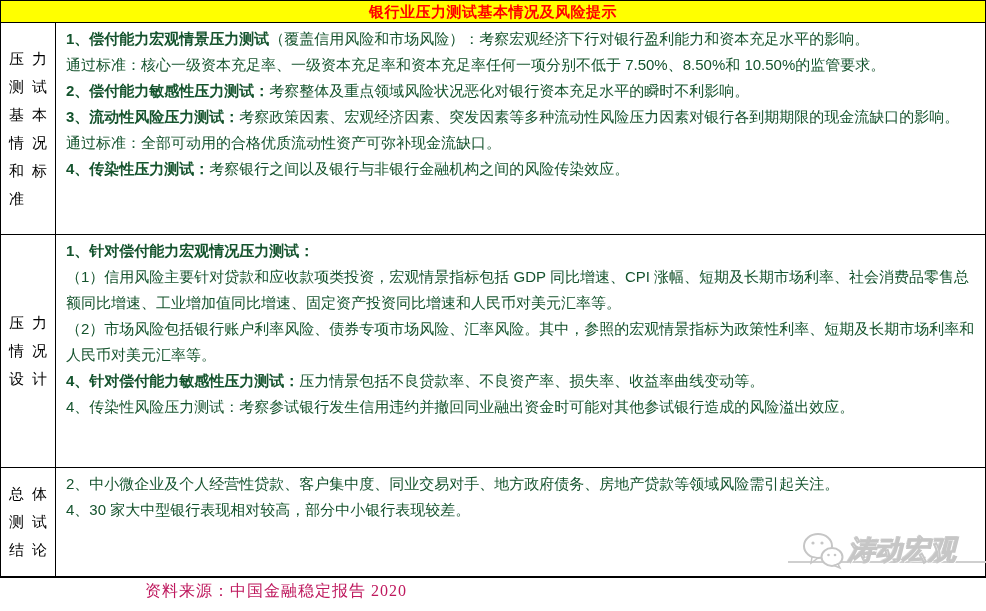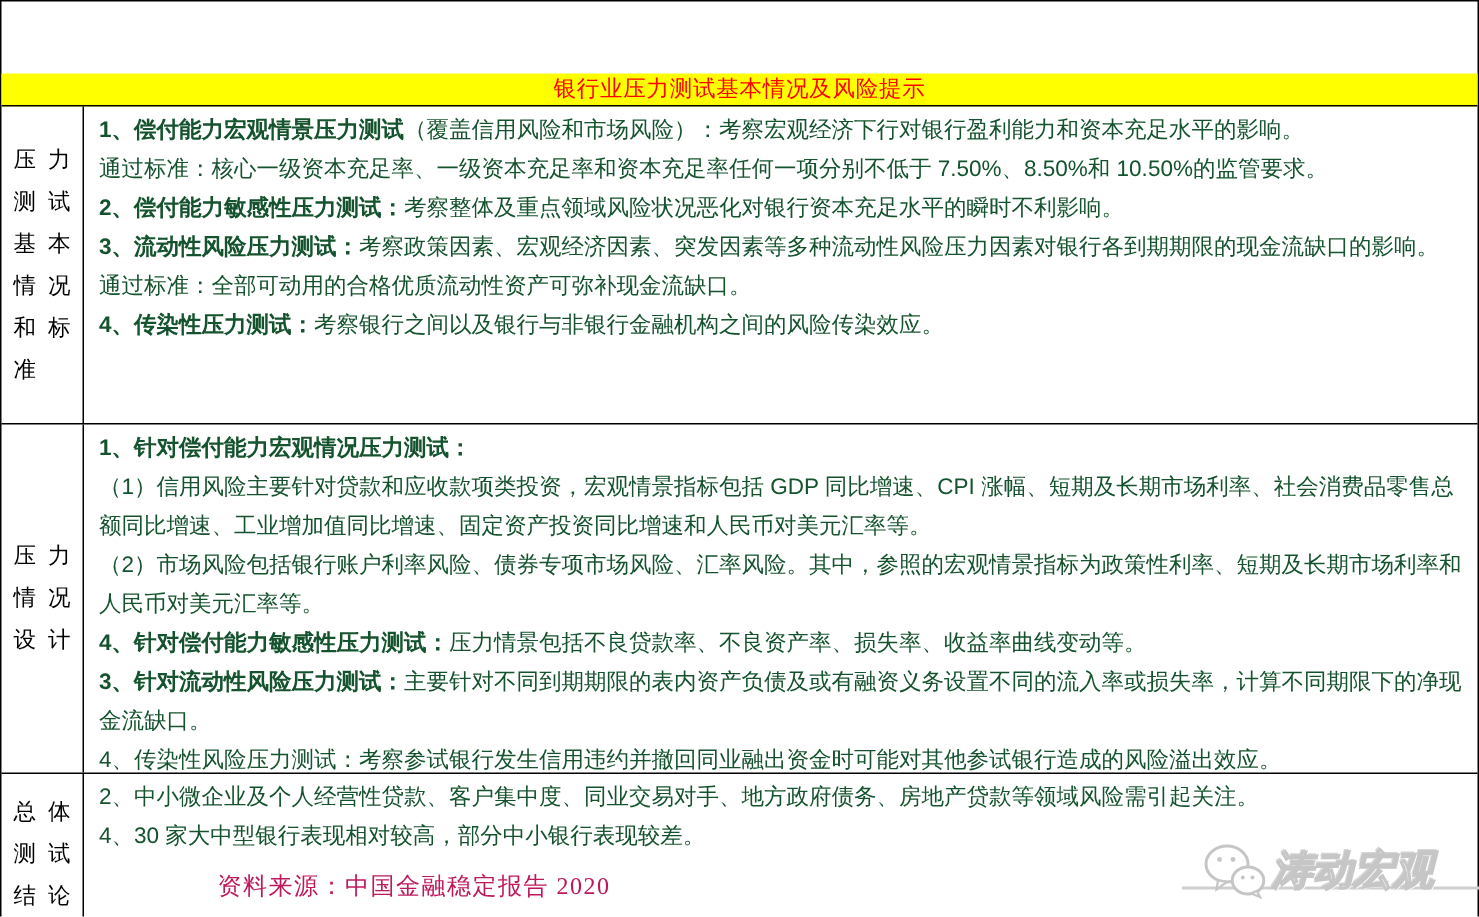--- a/index.html
+++ b/index.html
@@ -14,24 +14,23 @@
   .stress-table {
     position:absolute; left:0; top:0;
     width:986px;
     border:1px solid #000;
   }
   .title-row {
     height:22px;
     border-bottom:1px solid #000;
     text-align:center;
     font-size:15px;
-    font-weight:normal;
+    font-weight:bold;
     line-height:21px;
     letter-spacing:0.5px;
-    margin-top:48px;
   }
   .row { display:flex; border-bottom:1px solid #000; }
   .row:last-child { border-bottom:1px solid #000; }
   #rows .row:nth-child(1) { height:212px; }
   #rows .row:nth-child(2) { height:233px; }
   #rows .row:nth-child(3) { height:109px; }
   .label-cell {
     width:55px;
     border-right:1px solid #000;
     display:flex;
@@ -62,21 +61,21 @@
     left:145px;
     top:581px;
     font-family:"Liberation Serif","DejaVu Serif",serif;
     font-size:16px;
     color:#be185d;
     letter-spacing:1px;
   }
   .watermark {
     position:absolute;
     left:788px;
-    top:556px;
+    top:526px;
     width:198px;
     height:48px;
   }
   .wm-line {
     position:absolute;
     left:0; right:0; top:35px;
     height:2px;
     background:#cfcfcf;
   }
   .wm-icon { position:absolute; left:14px; top:6px; }
@@ -148,21 +147,20 @@
             <div class="label-line">
               <span>设</span>
               <span>计</span>
             </div>
           </div>
           <div class="content-cell">
             <p><span class="b">1、针对偿付能力宏观情况压力测试：</span></p>
             <p><span>（1）信用风险主要针对贷款和应收款项类投资，宏观情景指标包括 GDP 同比增速、CPI 涨幅、短期及长期市场利率、社会消费品零售总额同比增速、工业增加值同比增速、固定资产投资同比增速和人民币对美元汇率等。</span></p>
             <p><span>（2）市场风险包括银行账户利率风险、债券专项市场风险、汇率风险。其中，参照的宏观情景指标为政策性利率、短期及长期市场利率和人民币对美元汇率等。</span></p>
             <p><span class="b">4、针对偿付能力敏感性压力测试：</span><span>压力情景包括不良贷款率、不良资产率、损失率、收益率曲线变动等。</span></p>
-            <p><span class="b">3、针对流动性风险压力测试：</span><span>主要针对不同到期期限的表内资产负债及或有融资义务设置不同的流入率或损失率，计算不同期限下的净现金流缺口。</span></p>
             <p><span>4、传染性风险压力测试：考察参试银行发生信用违约并撤回同业融出资金时可能对其他参试银行造成的风险溢出效应。</span></p>
           </div>
         </div>
         <div class="row">
           <div class="label-cell">
             <div class="label-line">
               <span>总</span>
               <span>体</span>
             </div>
             <div class="label-line">

